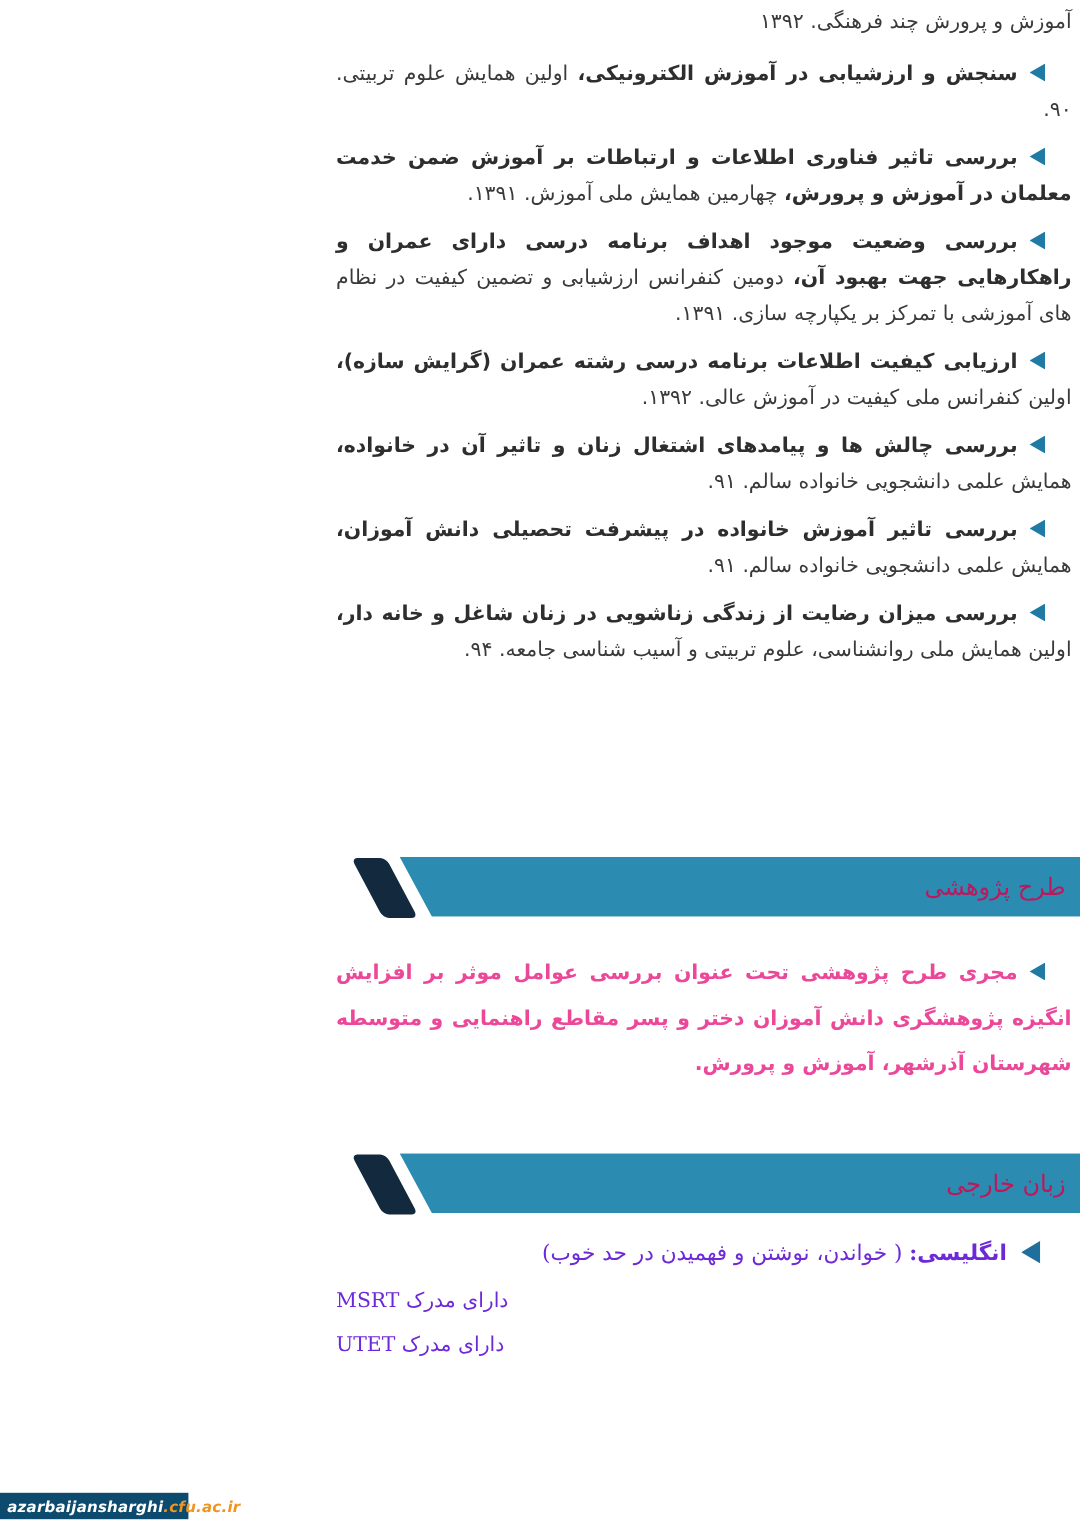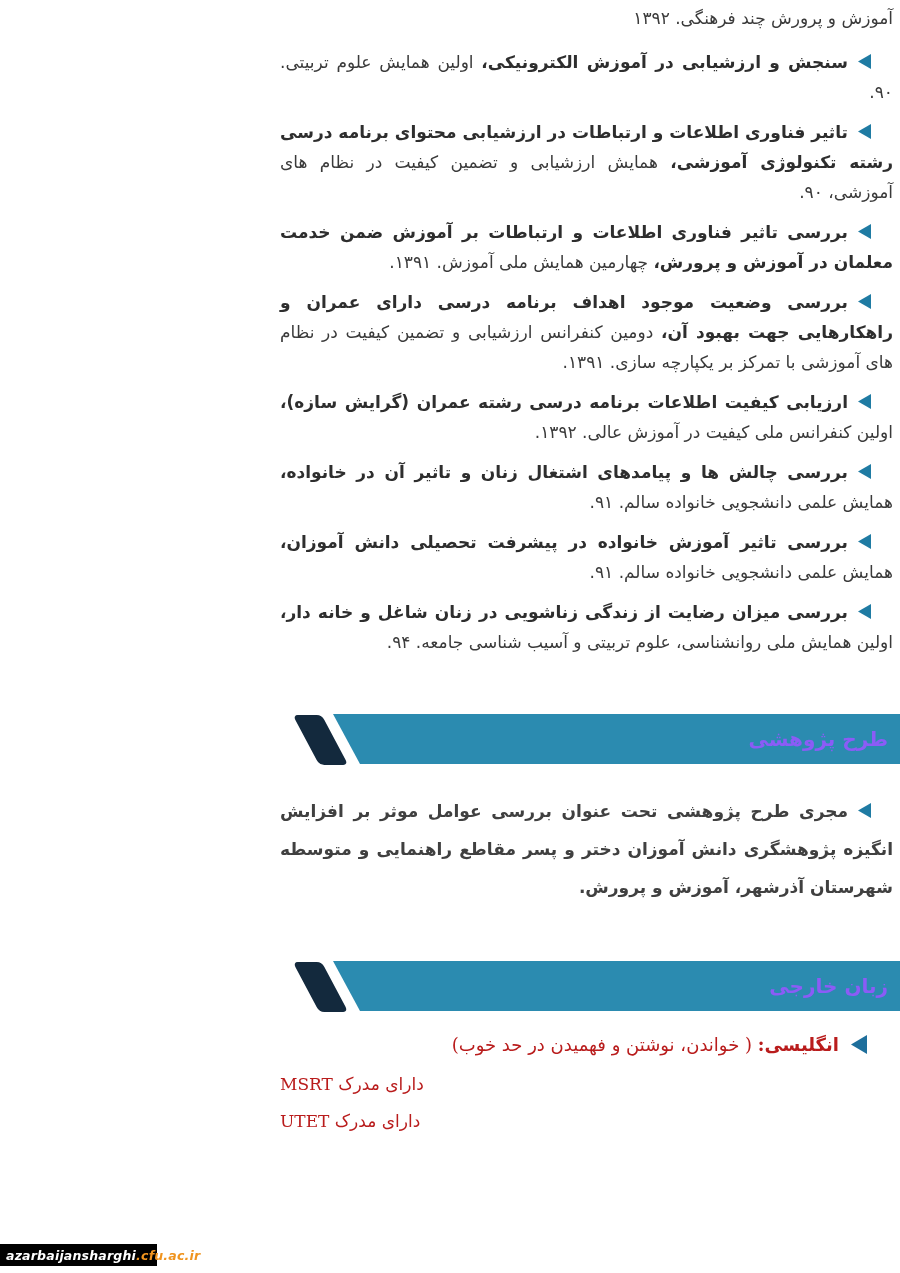--- a/index.html
+++ b/index.html
@@ -38,67 +38,64 @@
     background: #2b8bb0;
     clip-path: polygon(0 0, 100% 0, 100% 100%, 27px 100%);
   }
   .banner-accent {
     position: absolute; left: 23px; top: 1px; width: 29px; height: 50px;
     background: #13293d; transform: skewX(28deg); border-radius: 5px;
   }
   .banner-title {
     position: absolute; right: 12px; top: 0; bottom: 0;
     display: flex; align-items: center;
-    direction: rtl; color: #8b5cf6; font-size: 20px; font-weight: bold;
+    direction: rtl; color: #be185d; font-size: 20px; font-weight: normal;
   }
 
   
   .research-block {
     position: absolute; top: 792px; left: 280px; right: 7px;
     direction: rtl; text-align: justify;
-    font-size: 17px; line-height: 38px; color: #404040; font-weight: bold;
+    font-size: 17px; line-height: 38px; color: #ec4899; font-weight: bold;
   }
   .research-block .tri { font-weight: normal; }
 
   
   .lang-block {
     position: absolute; top: 1028px; left: 280px; right: 7px;
-    direction: rtl; color: #b91c1c;
+    direction: rtl; color: #6d28d9;
     font-family: "DejaVu Serif", "DejaVu Sans", serif;
   }
   .eng-line { font-size: 18px; line-height: 34px; text-align: right; }
   .eng-line .lbl { font-weight: bold; }
   .cert-line {
     font-size: 17px; line-height: 30px; text-align: left;
     margin: 7px 78px 0 0;
   }
 
   
   .watermark {
     position: absolute; left: 0; top: 1244px; width: 157px; height: 22px;
-    background: #000000; display: flex; align-items: center;
+    background: #0c4a6e; display: flex; align-items: center;
     padding-left: 6px;
     font-style: italic; font-weight: bold; font-size: 12.5px;
     color: #ffffff; letter-spacing: 0.2px;
   }
   .watermark .suffix { color: #f0941f; font-style: italic; }
 </style>
 </head>
 <body>
 
 <div class="page" lang="fa">
 
   <div class="list-block">
     <p class="cont-line">آموزش و پرورش چند فرهنگی. ۱۳۹۲</p>
 
     <p class="item">
       <span class="tri"></span><span class="b">سنجش و ارزشیابی در آموزش الکترونیکی،</span><span> اولین همایش علوم تربیتی. ۹۰.</span>
-    </p>
-    <p class="item">
-      <span class="tri"></span><span class="b">تاثیر فناوری اطلاعات و ارتباطات در ارزشیابی محتوای برنامه درسی رشته تکنولوژی آموزشی،</span><span> همایش ارزشیابی و تضمین کیفیت در نظام های آموزشی، ۹۰.</span>
     </p>
     <p class="item">
       <span class="tri"></span><span class="b">بررسی تاثیر فناوری اطلاعات و ارتباطات بر آموزش ضمن خدمت معلمان در آموزش و پرورش،</span><span> چهارمین همایش ملی آموزش. ۱۳۹۱.</span>
     </p>
     <p class="item">
       <span class="tri"></span><span class="b">بررسی وضعیت موجود اهداف برنامه درسی دارای عمران و راهکارهایی جهت بهبود آن،</span><span> دومین کنفرانس ارزشیابی و تضمین کیفیت در نظام های آموزشی با تمرکز بر یکپارچه سازی. ۱۳۹۱.</span>
     </p>
     <p class="item">
       <span class="tri"></span><span class="b">ارزیابی کیفیت اطلاعات برنامه درسی رشته عمران (گرایش سازه)،</span><span> اولین کنفرانس ملی کیفیت در آموزش عالی. ۱۳۹۲.</span>
     </p>

